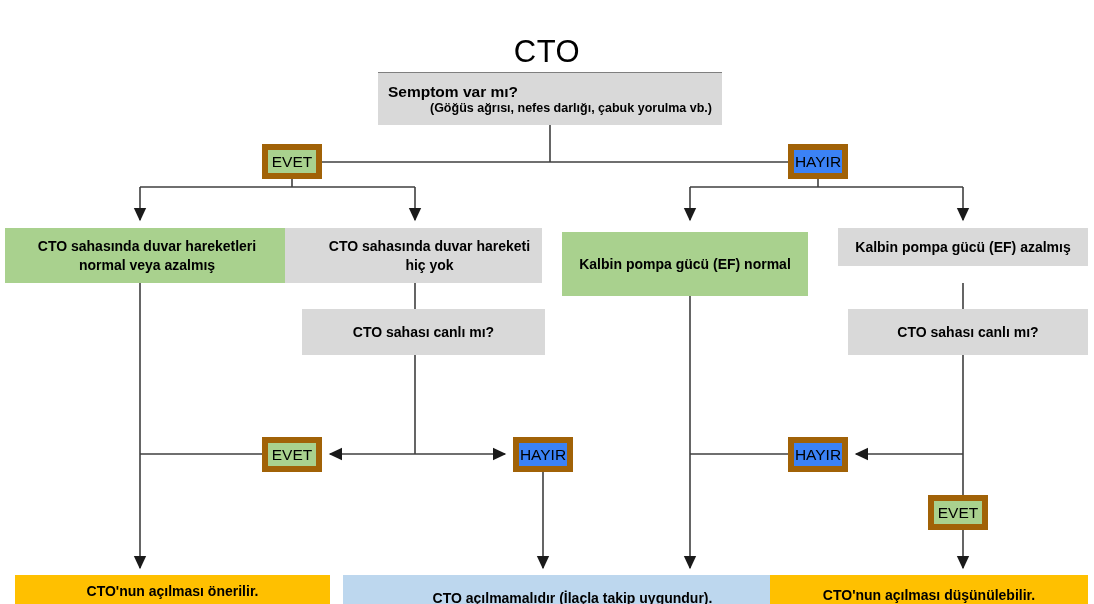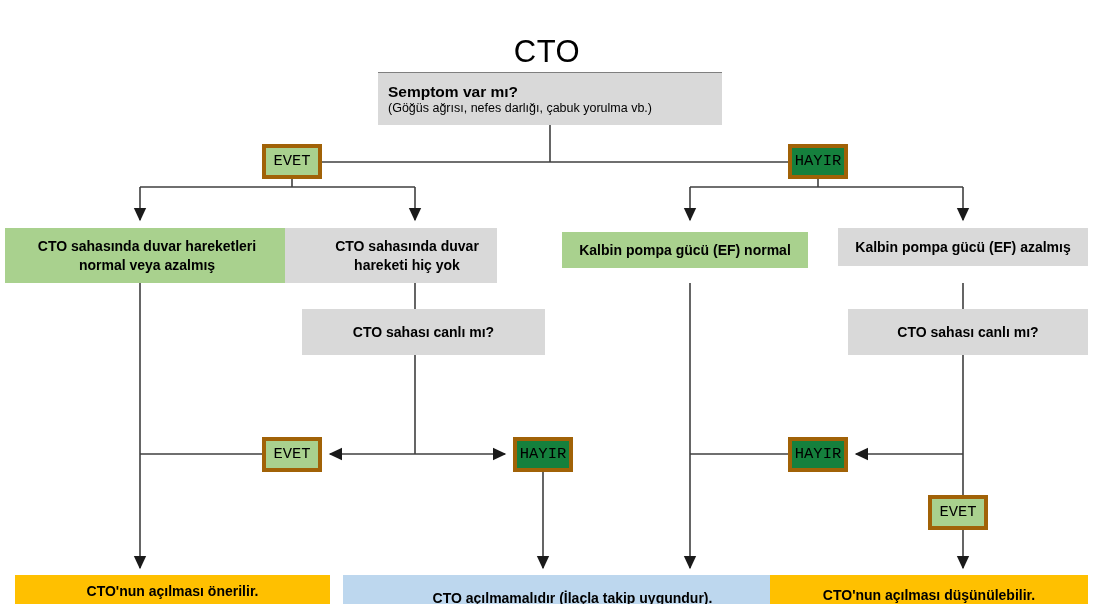--- a/index.html
+++ b/index.html
@@ -5,26 +5,26 @@
   html,body{margin:0;padding:0;background:#ffffff;}
   body{width:1094px;height:604px;font-family:"Liberation Sans",sans-serif;overflow:hidden;}
   #stage{position:relative;width:1094px;height:604px;margin-top:32px;}
   #wires{position:absolute;left:0;top:0;width:1094px;height:604px;}
   .node{position:absolute;box-sizing:border-box;display:flex;align-items:center;
         justify-content:center;text-align:center;color:#000;}
   .title{position:absolute;left:0;top:2px;width:1094px;text-align:center;
          font-size:31px;font-weight:400;letter-spacing:.5px;color:#000;}
   .qbox{background:#d9d9d9;border:none;flex-direction:column;padding:5px 10px;}
   .qbox .l1{font-size:15.5px;font-weight:bold;line-height:1.25;width:100%;text-align:left;}
-  .qbox .l2{font-size:12.5px;font-weight:normal;line-height:1.25;width:100%;text-align:left;}
+  .qbox .l2{font-size:12.5px;font-weight:bold;line-height:1.25;width:100%;text-align:right;}
   .grey{background:#d9d9d9;font-weight:bold;font-size:14px;line-height:1.3;padding:2px 8px;}
   .green{background:#a9d18e;font-weight:bold;font-size:14px;line-height:1.3;padding:2px 8px;}
-  .tag{font-size:15.5px;font-weight:normal;line-height:1;border:4px solid #a16207;font-family:Liberation Mono, monospace;}
+  .tag{font-size:15.5px;font-weight:normal;line-height:1;border:6px solid #a16207;}
   .tag.g{background:#a9d18e;}
-  .tag.b{background:#15803d;}
+  .tag.b{background:#3b82f6;}
   .result{font-weight:bold;font-size:14px;padding:2px 6px;}
   .res-y{background:#ffc000;}
   .res-b{background:#bdd7ee;}
   .ul{text-decoration:underline;}
   .topline{position:absolute;height:1px;background:#7f7f7f;}
 </style>
 </head>
 <body>
 
 <div id="stage">
@@ -88,24 +88,24 @@
   <div class="node tag g" style="left:262px;top:112px;width:60px;height:35px;">
     <span>EVET</span>
   </div>
   <div class="node tag b" style="left:788px;top:112px;width:60px;height:35px;">
     <span>HAYIR</span>
   </div>
 
   <div class="node green" style="left:5px;top:196px;width:284px;height:55px;">
     <span>CTO sahasında duvar hareketleri normal veya azalmış</span>
   </div>
-  <div class="node grey" style="left:285px;top:196px;width:212px;height:55px;padding-left:40px;">
+  <div class="node grey" style="left:285px;top:196px;width:257px;height:55px;padding-left:40px;">
     <span>CTO sahasında duvar hareketi hiç yok</span>
   </div>
-  <div class="node green" style="left:562px;top:200px;width:246px;height:36px;">
+  <div class="node green" style="left:562px;top:200px;width:246px;height:64px;">
     <span>Kalbin pompa gücü (EF) normal</span>
   </div>
   <div class="node grey" style="left:838px;top:196px;width:250px;height:38px;">
     <span>Kalbin pompa gücü (EF) azalmış</span>
   </div>
 
   <div class="node grey" style="left:302px;top:277px;width:243px;height:46px;">
     <span>CTO sahası canlı mı?</span>
   </div>
   <div class="node grey" style="left:848px;top:277px;width:240px;height:46px;">

